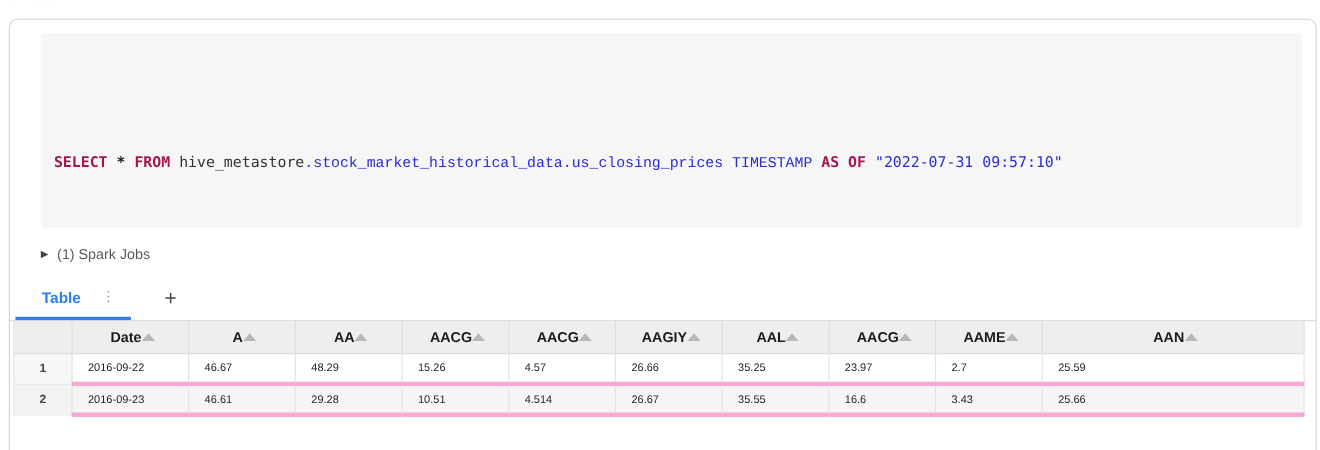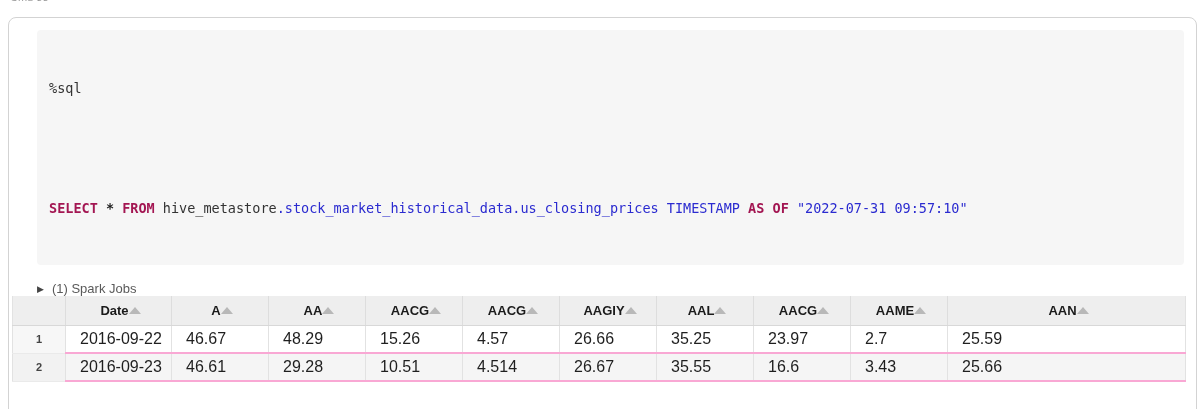--- a/index.html
+++ b/index.html
@@ -32,21 +32,21 @@
     border-radius: 4px;
     padding: 8px 12px 7px 12px;
     font-family: "DejaVu Sans Mono", monospace;
     font-size: 13.5px;
     line-height: 20px;
     white-space: pre;
     color: #333;
   }
   .tok-kw  { color: #a31652; font-weight: bold; }
   .tok-st  { color: #1a1a1a; font-weight: bold; }
-  .tok-ref { color: #2b2bd0; }
+  .tok-ref { color: #2b2bd0; font-family: Liberation Mono, monospace; }
   .tok-str { color: #2b2bd0; }
   .tok-pl  { color: #333; }
 
   
   .spark-row {
     margin: 16px 12px 0 28px;
     display: flex; align-items: center;
     font-size: 13px; color: #5a5a5a;
     cursor: pointer;
   }
@@ -119,47 +119,53 @@
   tbody th.rn {
     background: #f7f7f7;
     border-left: none;
     border-right: 1px solid #e2e2e2;
     border-bottom: 1px solid #eaeaea;
     font-size: 11px; font-weight: bold; color: #444;
     text-align: center;
   }
   tbody td {
     border-left: 1px solid #e2e2e2;
-    border-bottom: 2px solid #f9a8d4;
-    font-size: 16px; color: #1f1f1f;
+    border-bottom: 4px solid #f9a8d4;
+    font-size: 10px; color: #1f1f1f;
     padding: 0 8px 0 14px;
     white-space: nowrap; overflow: hidden;
   }
   tbody td:first-of-type { border-left: none; }
   tbody tr.stripe td { background: #f5f5f5; }
   tbody tr.stripe th.rn { background: #f2f2f2; }
 </style>
 </head>
 <body>
 
 <div class="cmd-label">Cmd 33</div>
 
 <div class="cell">
 
   <div class="code-block">
-    <div>%sql</div>
     <div>&nbsp;</div>
     <div><span class="tok-kw">SELECT</span><span class="tok-pl"> </span><span class="tok-st">*</span><span class="tok-pl"> </span><span class="tok-kw">FROM</span><span class="tok-pl"> hive_metastore</span><span class="tok-ref">.stock_market_historical_data.us_closing_prices</span><span class="tok-pl"> </span><span class="tok-ref">TIMESTAMP</span><span class="tok-pl"> </span><span class="tok-kw">AS</span><span class="tok-pl"> </span><span class="tok-kw">OF</span><span class="tok-pl"> </span><span class="tok-str">"2022-07-31 09:57:10"</span></div>
   </div>
 
   <div class="spark-row">
     <span class="spark-caret">▶</span>
     <span>(1) Spark Jobs</span>
   </div>
 
+  <div class="tabbar">
+    <div class="tab-item">
+      <span class="tab-label">Table</span>
+      <span class="tab-kebab">⋮</span>
+    </div>
+    <div class="add-tab">+</div>
+  </div>
 
   <div class="table-wrap">
     <table>
       <colgroup>
           <col class="c-num">
           <col class="c-date">
           <col class="c-std">
           <col class="c-std">
           <col class="c-std">
           <col class="c-std">

